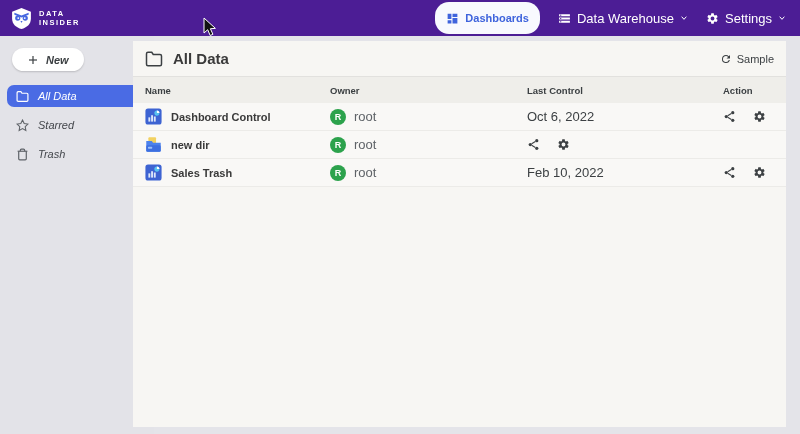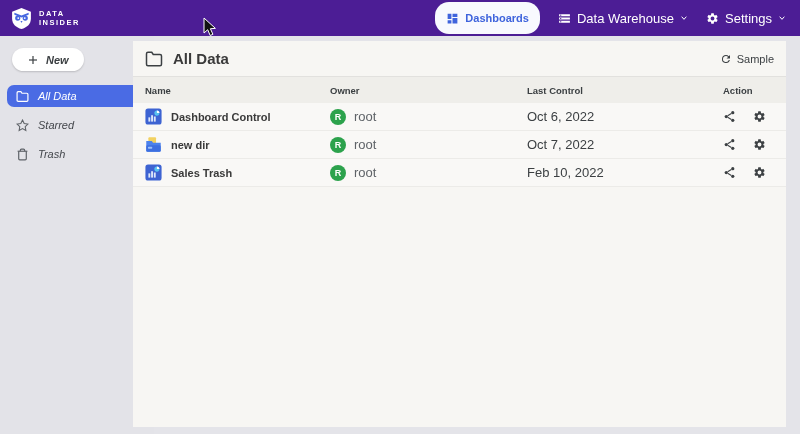--- a/index.html
+++ b/index.html
@@ -231,21 +231,20 @@
         <path d="M1.5 6 H8 l1.5 2 H18.5 v9 a1.5 1.5 0 0 1 -1.5 1.5 H3 A1.5 1.5 0 0 1 1.5 17 Z" fill="#4C82EC"></path>
         <rect x="1.5" y="11" width="17" height="7.5" rx="1.5" fill="#3D6FE0"></rect>
         <rect x="3.5" y="12.5" width="5" height="2.5" rx="0.8" fill="#9BC0F9"></rect>
       </svg>
       <span>new dir</span>
     </div>
     <div class="cell-owner">
       <span class="avatar">R</span>
       <span class="owner-name">root</span>
     </div>
-    <div class="cell-date">Oct 7, 2022</div>
     <div class="cell-action">
       <span class="act-icon">
         <svg viewBox="0 0 24 24" fill="currentColor" width="13" height="13">
           <circle cx="18" cy="5" r="3"></circle>
             <circle cx="6" cy="12" r="3"></circle>
             <circle cx="18" cy="19" r="3"></circle>
           <path d="M8.6 13.5 L15.4 17.5 M15.4 6.5 L8.6 10.5" stroke="currentColor" stroke-width="2"></path>
         </svg>
       </span>
       <span class="act-icon">

